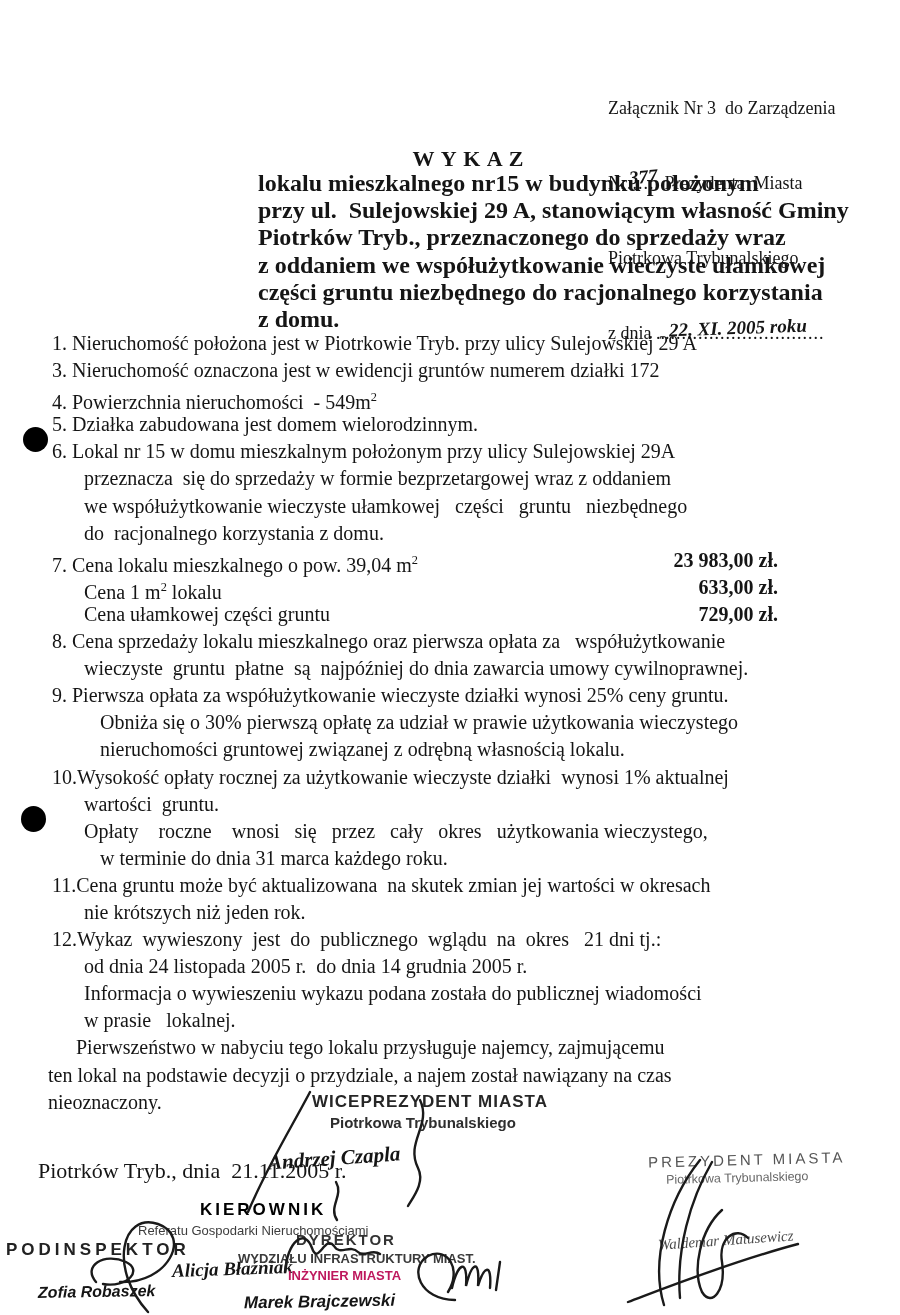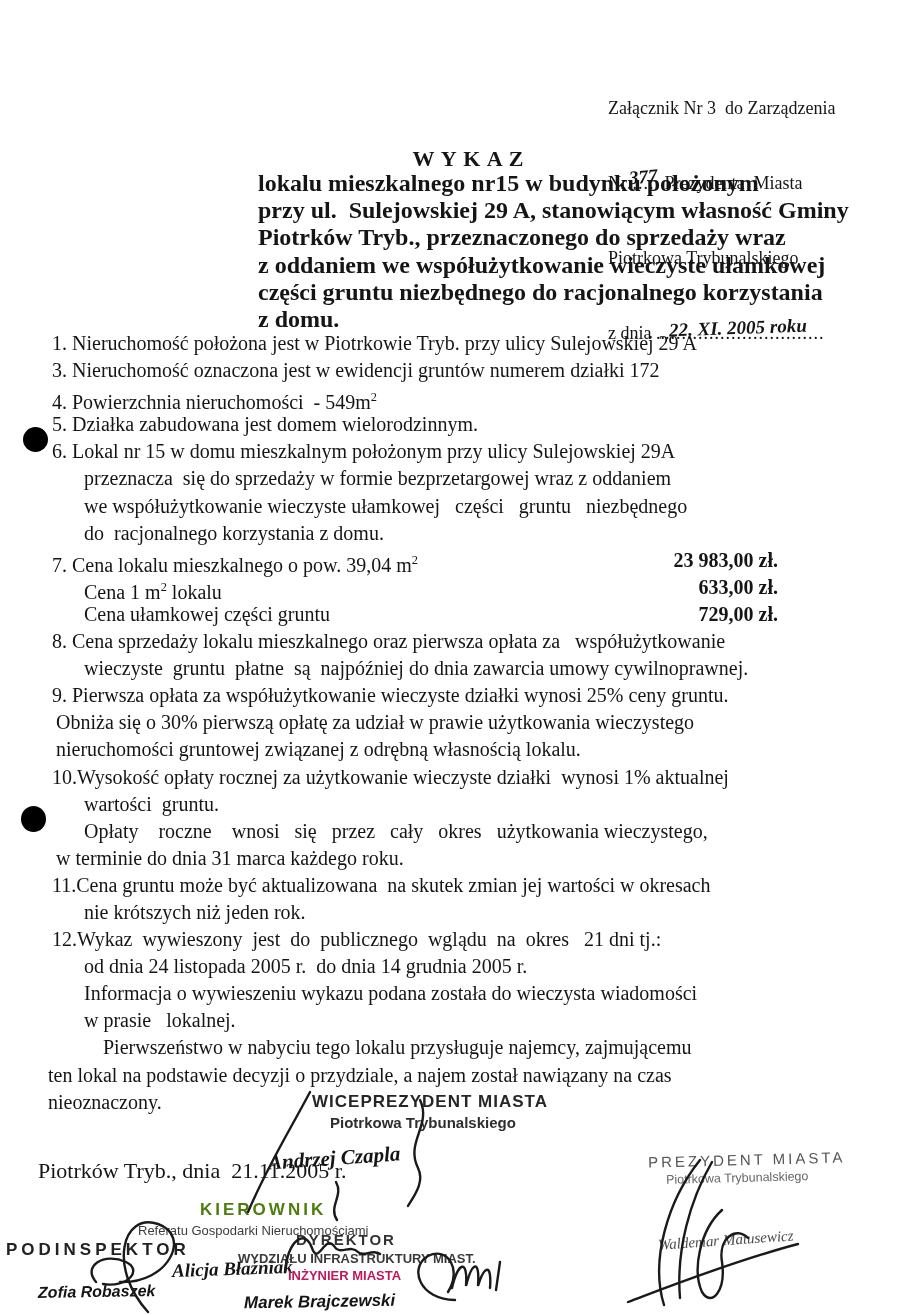--- a/index.html
+++ b/index.html
@@ -18,36 +18,36 @@
 
   .title{position:absolute;left:0;right:0;top:146px;text-align:center;
          font-size:22px;font-weight:bold;letter-spacing:1px;padding-left:37px;}
   .subtitle{position:absolute;left:258px;top:170px;font-size:24px;font-weight:bold;
             line-height:27.2px;}
   .sub-line{white-space:pre-wrap;}
 
   .doc-body{position:absolute;left:0;top:330px;width:900px;font-size:20px;line-height:27.1px;}
   .line{position:relative;padding-left:52px;white-space:pre-wrap;height:27.1px;}
   .line.c1{padding-left:84px;}
-  .line.c2{padding-left:56px;}
-  .line.c3{padding-left:103px;}
+  .line.c2{padding-left:100px;}
+  .line.c3{padding-left:76px;}
   .line.c0{padding-left:48px;}
   .b{font-weight:normal;}
   sup{font-size:0.62em;}
   .price{position:absolute;right:122px;top:0;font-weight:bold;}
 
   .abs{position:absolute;white-space:pre;}
   .stamp{font-family:"Liberation Sans", sans-serif;}
   .sig{font-style:italic;font-weight:bold;}
 
   .st-wice1{left:312px;top:1092px;font-size:17px;font-weight:bold;letter-spacing:1px;color:#262626;}
   .st-wice2{left:330px;top:1114px;font-size:15px;font-weight:bold;color:#2e2e2e;}
   .sig-andrzej{left:268px;top:1146px;font-size:21px;transform:rotate(-4deg);}
   .date-line{left:38px;top:1158px;font-size:22px;}
-  .st-kier1{left:200px;top:1200px;font-size:17px;font-weight:bold;letter-spacing:3px;color:#4d7c0f;}
+  .st-kier1{left:200px;top:1200px;font-size:17px;font-weight:bold;letter-spacing:3px;color:#000000;}
   .st-kier2{left:138px;top:1223px;font-size:13px;color:#3d3d3d;}
   .st-pod{left:6px;top:1240px;font-size:17px;font-weight:bold;letter-spacing:4px;color:#222;}
   .st-dyr1{left:296px;top:1231px;font-size:15px;font-weight:bold;letter-spacing:2px;color:#333;}
   .st-dyr2{left:238px;top:1251px;font-size:13px;font-weight:bold;color:#3a3a3a;}
   .st-dyr3{left:288px;top:1268px;font-size:13px;font-weight:bold;color:#be185d;}
   .sig-alicja{left:172px;top:1258px;font-size:19px;transform:rotate(-2deg);}
   .sig-zofia{left:38px;top:1283px;font-size:16px;font-family:"Liberation Sans",sans-serif;transform:rotate(-1deg);}
   .sig-marek{left:244px;top:1292px;font-size:17px;font-family:"Liberation Sans",sans-serif;transform:rotate(-1deg);}
   .st-prez1{left:648px;top:1151px;font-size:15px;letter-spacing:3px;color:#555;transform:rotate(-1.5deg);}
   .st-prez2{left:666px;top:1171px;font-size:12.5px;color:#666;transform:rotate(-1.5deg);}
@@ -99,21 +99,21 @@
       <div class="line c2"><span>Obniża się o 30% pierwszą opłatę za udział w prawie użytkowania wieczystego</span></div>
       <div class="line c2"><span>nieruchomości gruntowej związanej z odrębną własnością lokalu.</span></div>
       <div class="line "><span>10.Wysokość opłaty rocznej za użytkowanie wieczyste działki  wynosi 1% aktualnej</span></div>
       <div class="line c1"><span>wartości  gruntu.</span></div>
       <div class="line c1"><span>Opłaty    roczne    wnosi   się   przez   cały   okres   użytkowania wieczystego,</span></div>
       <div class="line c2"><span>w terminie do dnia 31 marca każdego roku.</span></div>
       <div class="line "><span>11.Cena gruntu może być aktualizowana  na skutek zmian jej wartości w okresach</span></div>
       <div class="line c1"><span>nie krótszych niż jeden rok.</span></div>
       <div class="line "><span>12.Wykaz  wywieszony  jest  do  publicznego  wglądu  na  okres   21 dni tj.:</span></div>
       <div class="line c1"><span>od dnia </span><span class="b">24 listopada 2005 r.</span><span>  do dnia </span><span class="b">14 grudnia 2005 r.</span></div>
-      <div class="line c1"><span>Informacja o wywieszeniu wykazu podana została do wieczysta wiadomości</span></div>
+      <div class="line c1"><span>Informacja o wywieszeniu wykazu podana została do publicznej wiadomości</span></div>
       <div class="line c1"><span>w prasie   lokalnej.</span></div>
       <div class="line c3"><span class="b">Pierwszeństwo w nabyciu tego lokalu przysługuje najemcy, zajmującemu</span></div>
       <div class="line c0"><span class="b">ten lokal na podstawie decyzji o przydziale, a najem został nawiązany na czas</span></div>
       <div class="line c0"><span class="b">nieoznaczony.</span></div>
     </div>
 
   <div class="abs stamp st-wice1">WICEPREZYDENT MIASTA</div>
   <div class="abs stamp st-wice2">Piotrkowa Trybunalskiego</div>
   <div class="abs sig sig-andrzej">Andrzej Czapla</div>
 

